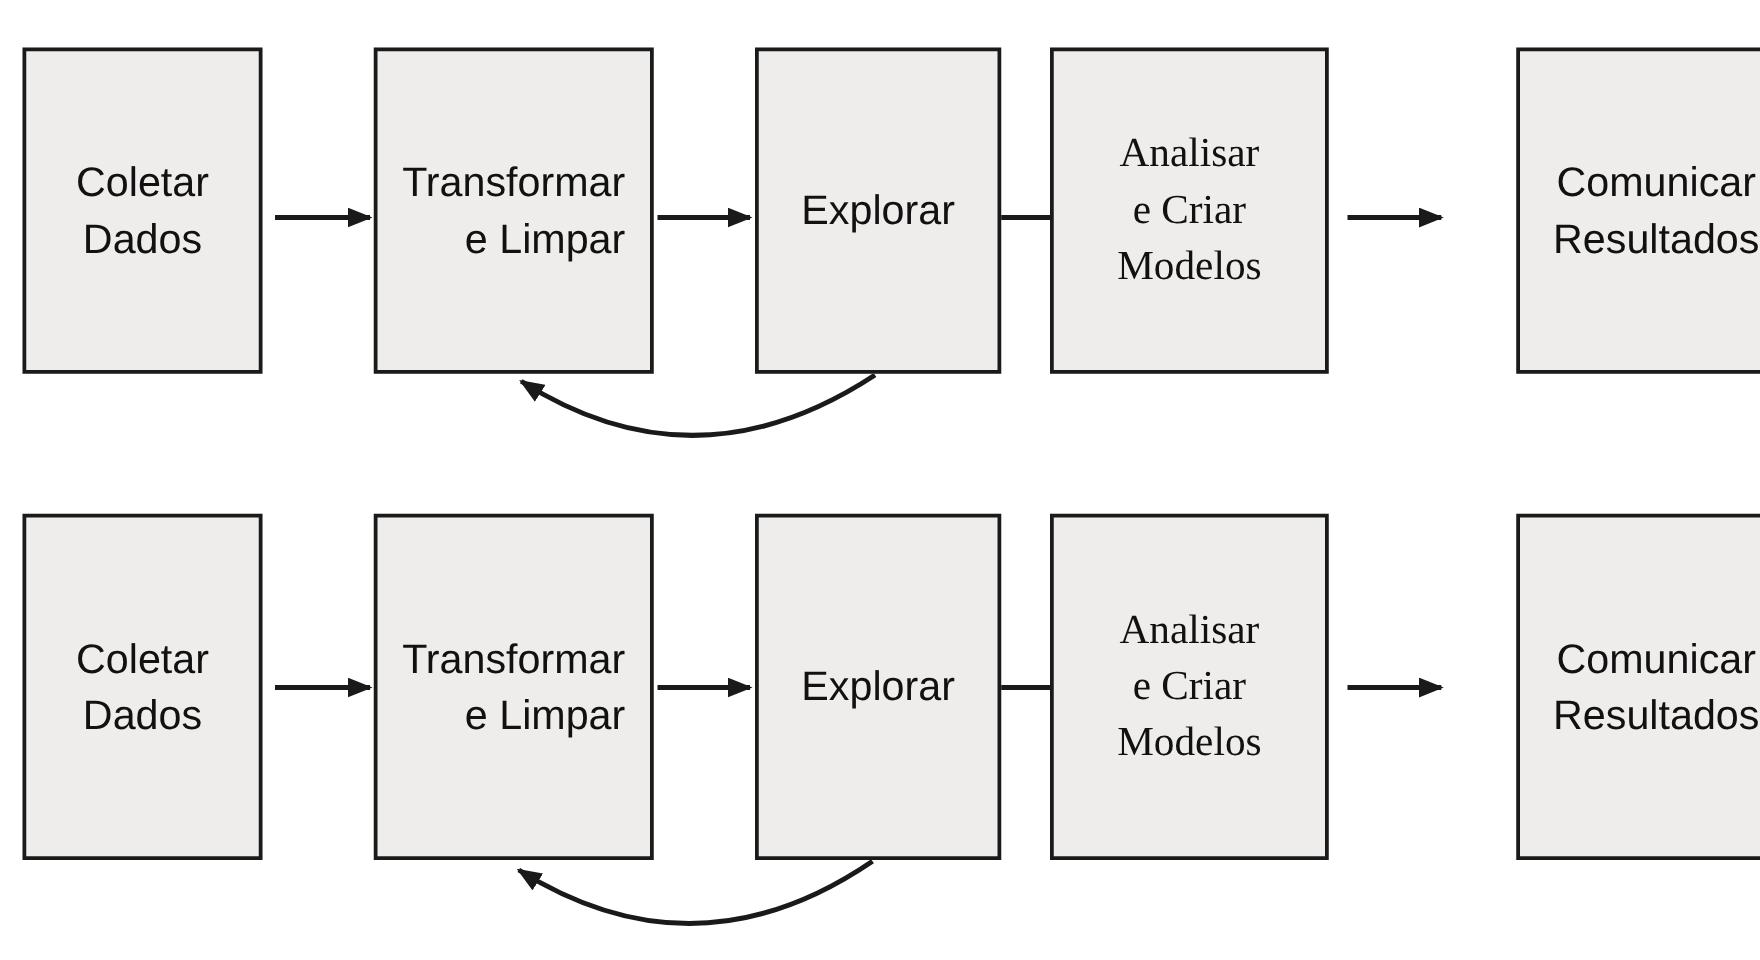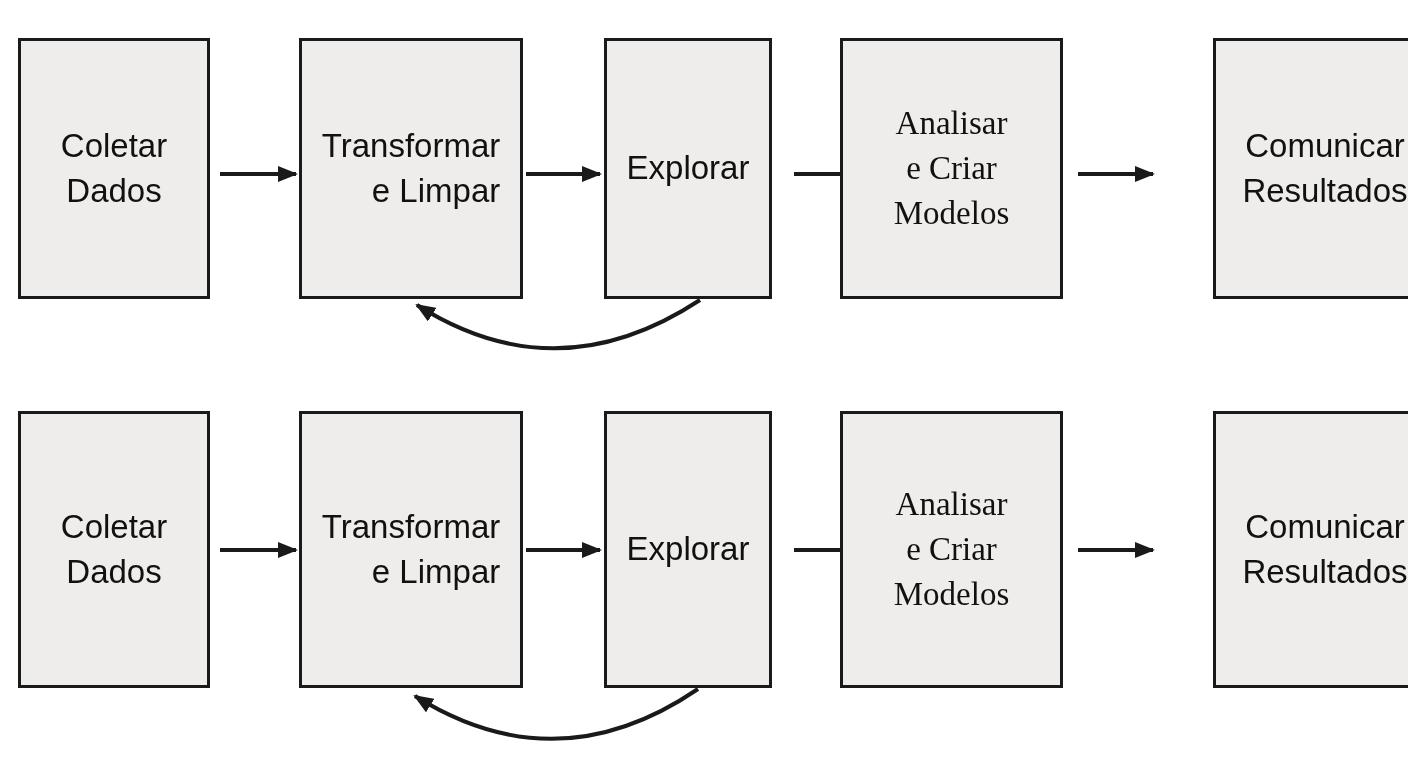--- a/index.html
+++ b/index.html
@@ -32,21 +32,21 @@
     align-items: center;
     justify-content: center;
     text-align: center;
     font-size: 33px;
     line-height: 1.36;
     white-space: pre-line;
   }
   
   .c1 { left: 18px;   width: 192px; }
   .c2 { left: 299px;  width: 224px; text-align: right; }
-  .c3 { left: 604px;  width: 168px; }
+  .c3 { left: 604px;  width: 197px; }
   .c4 { left: 840px;  width: 223px; font-family: Liberation Serif, serif; }
   .c5 { left: 1213px; width: 224px; }
   
   .r1 { top: 38px;  height: 261px; }
   .r2 { top: 411px; height: 277px; }
 </style>
 </head>
 <body>
 
 <div class="canvas" style="background: rgb(255, 255, 255);">

